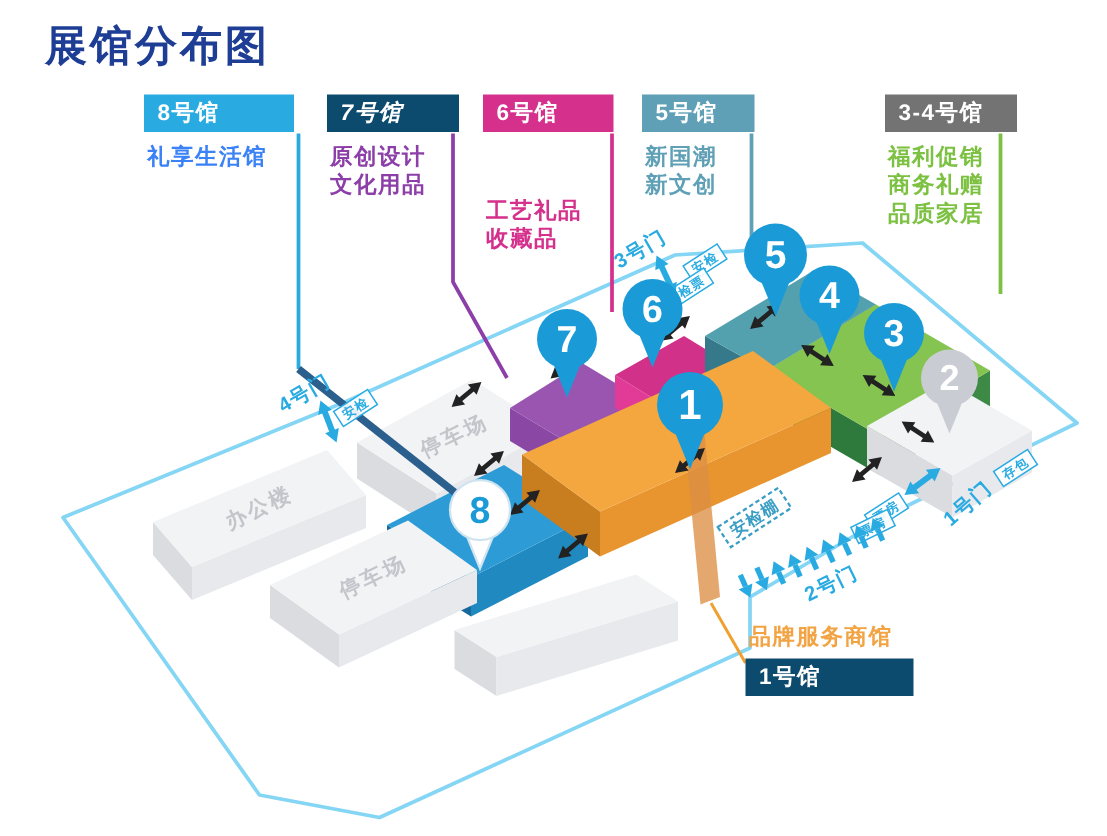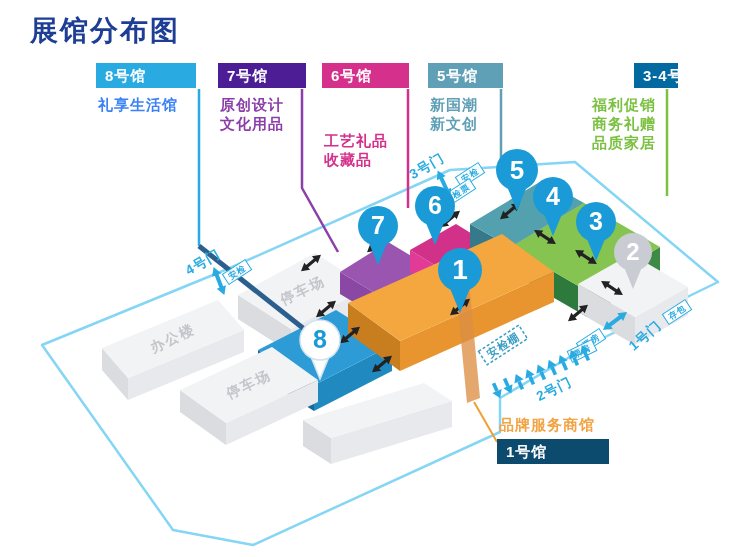--- a/index.html
+++ b/index.html
@@ -288,42 +288,42 @@
   </svg>
 
 <div id="labels">
     <div class="hall-card" style="left: 96px; top: 63px; width: 100px;">
       <div class="hh" style="background: rgb(41, 171, 226);">8号馆</div>
       <div class="hd" style="color: #3b82f6;">
         <span>礼享生活馆</span>
       </div>
     </div>
     <div class="hall-card" style="left: 218px; top: 63px; width: 88px;">
-      <div class="hh" style="background: #4c1d95;">7号馆</div>
+      <div class="hh" style="background: #0c4a6e; font-style: italic;">7号馆</div>
       <div class="hd" style="color: rgb(140, 63, 168);">
         <span>原创设计</span>
         <span>文化用品</span>
       </div>
     </div>
     <div class="hall-card" style="left: 322px; top: 63px; width: 87px;">
       <div class="hh" style="background: rgb(212, 48, 140);">6号馆</div>
       <div class="hd" style="color: rgb(212, 48, 140); margin-top: 43px;">
         <span>工艺礼品</span>
         <span>收藏品</span>
       </div>
     </div>
     <div class="hall-card" style="left: 428px; top: 63px; width: 75px;">
       <div class="hh" style="background: rgb(95, 160, 182);">5号馆</div>
       <div class="hd" style="color: rgb(95, 160, 182);">
         <span>新国潮</span>
         <span>新文创</span>
       </div>
     </div>
     <div class="hall-card" style="left: 590px; top: 63px; width: 88px;">
-      <div class="hh" style="background: #0369a1; margin-left: 44px;">3-4号馆</div>
+      <div class="hh" style="background: #737373;">3-4号馆</div>
       <div class="hd" style="color: rgb(124, 193, 66);">
         <span>福利促销</span>
         <span>商务礼赠</span>
         <span>品质家居</span>
       </div>
     </div>
     <div class="hall-card reverse" style="left: 497px; top: 415px; width: 112px;">
       <div class="hh" style="background: #0c4a6e;">1号馆</div>
       <div class="hd" style="color: rgb(242, 164, 68);">
         <span>品牌服务商馆</span>

